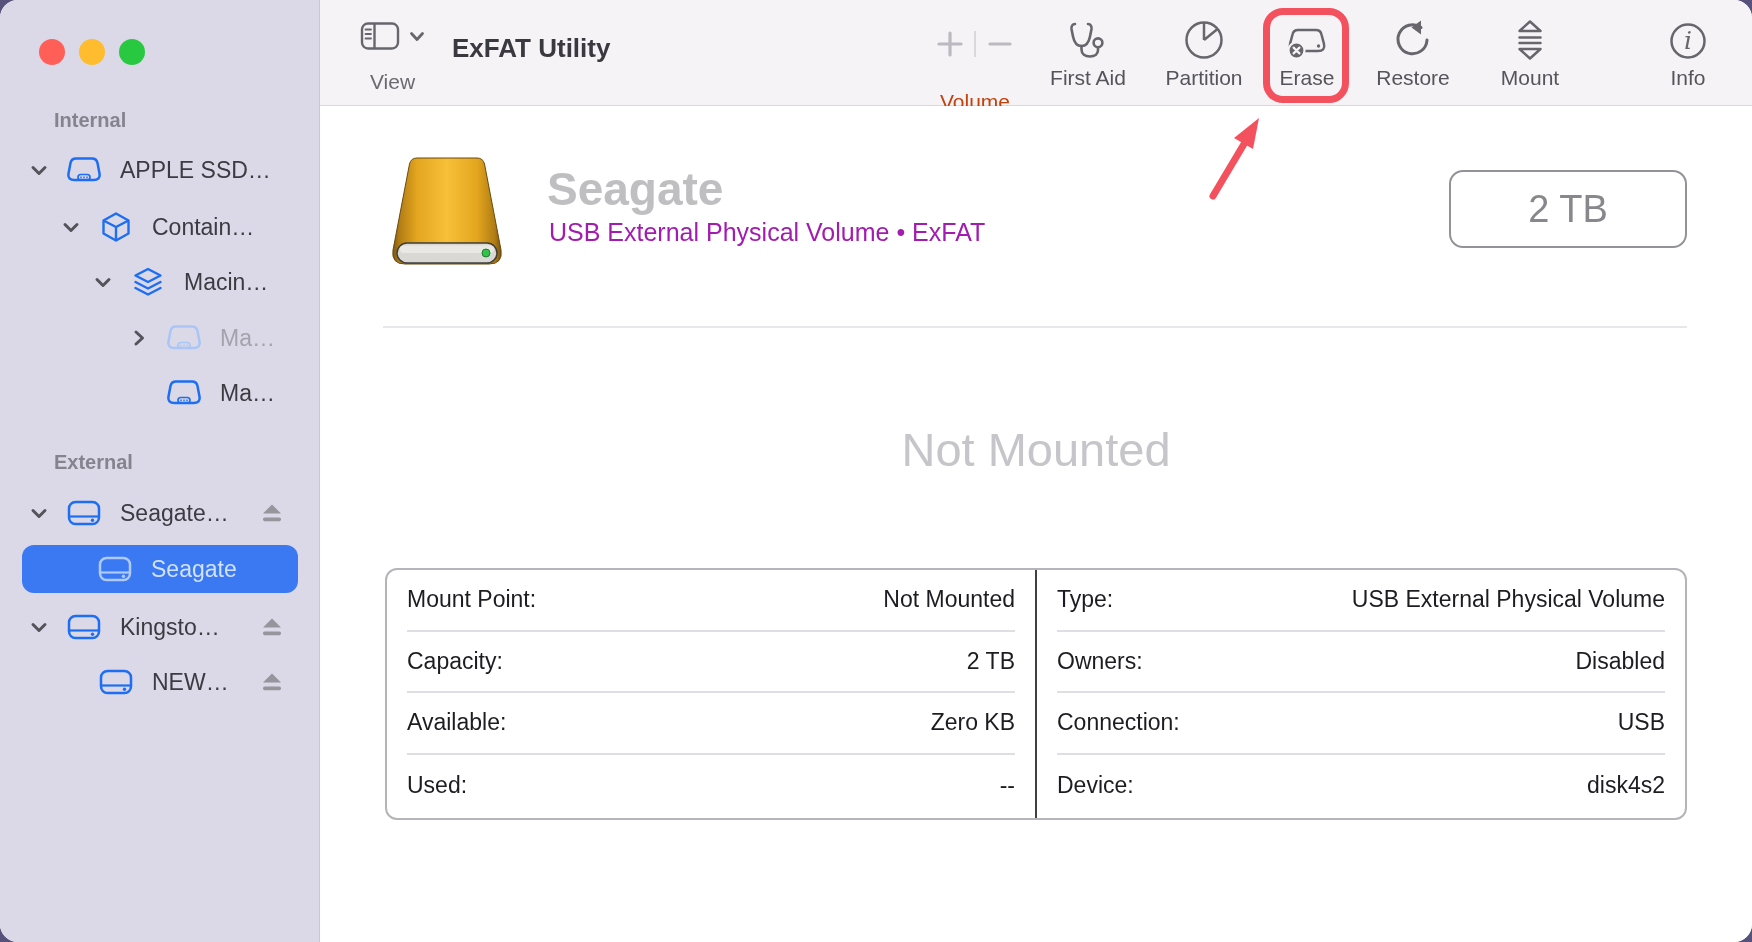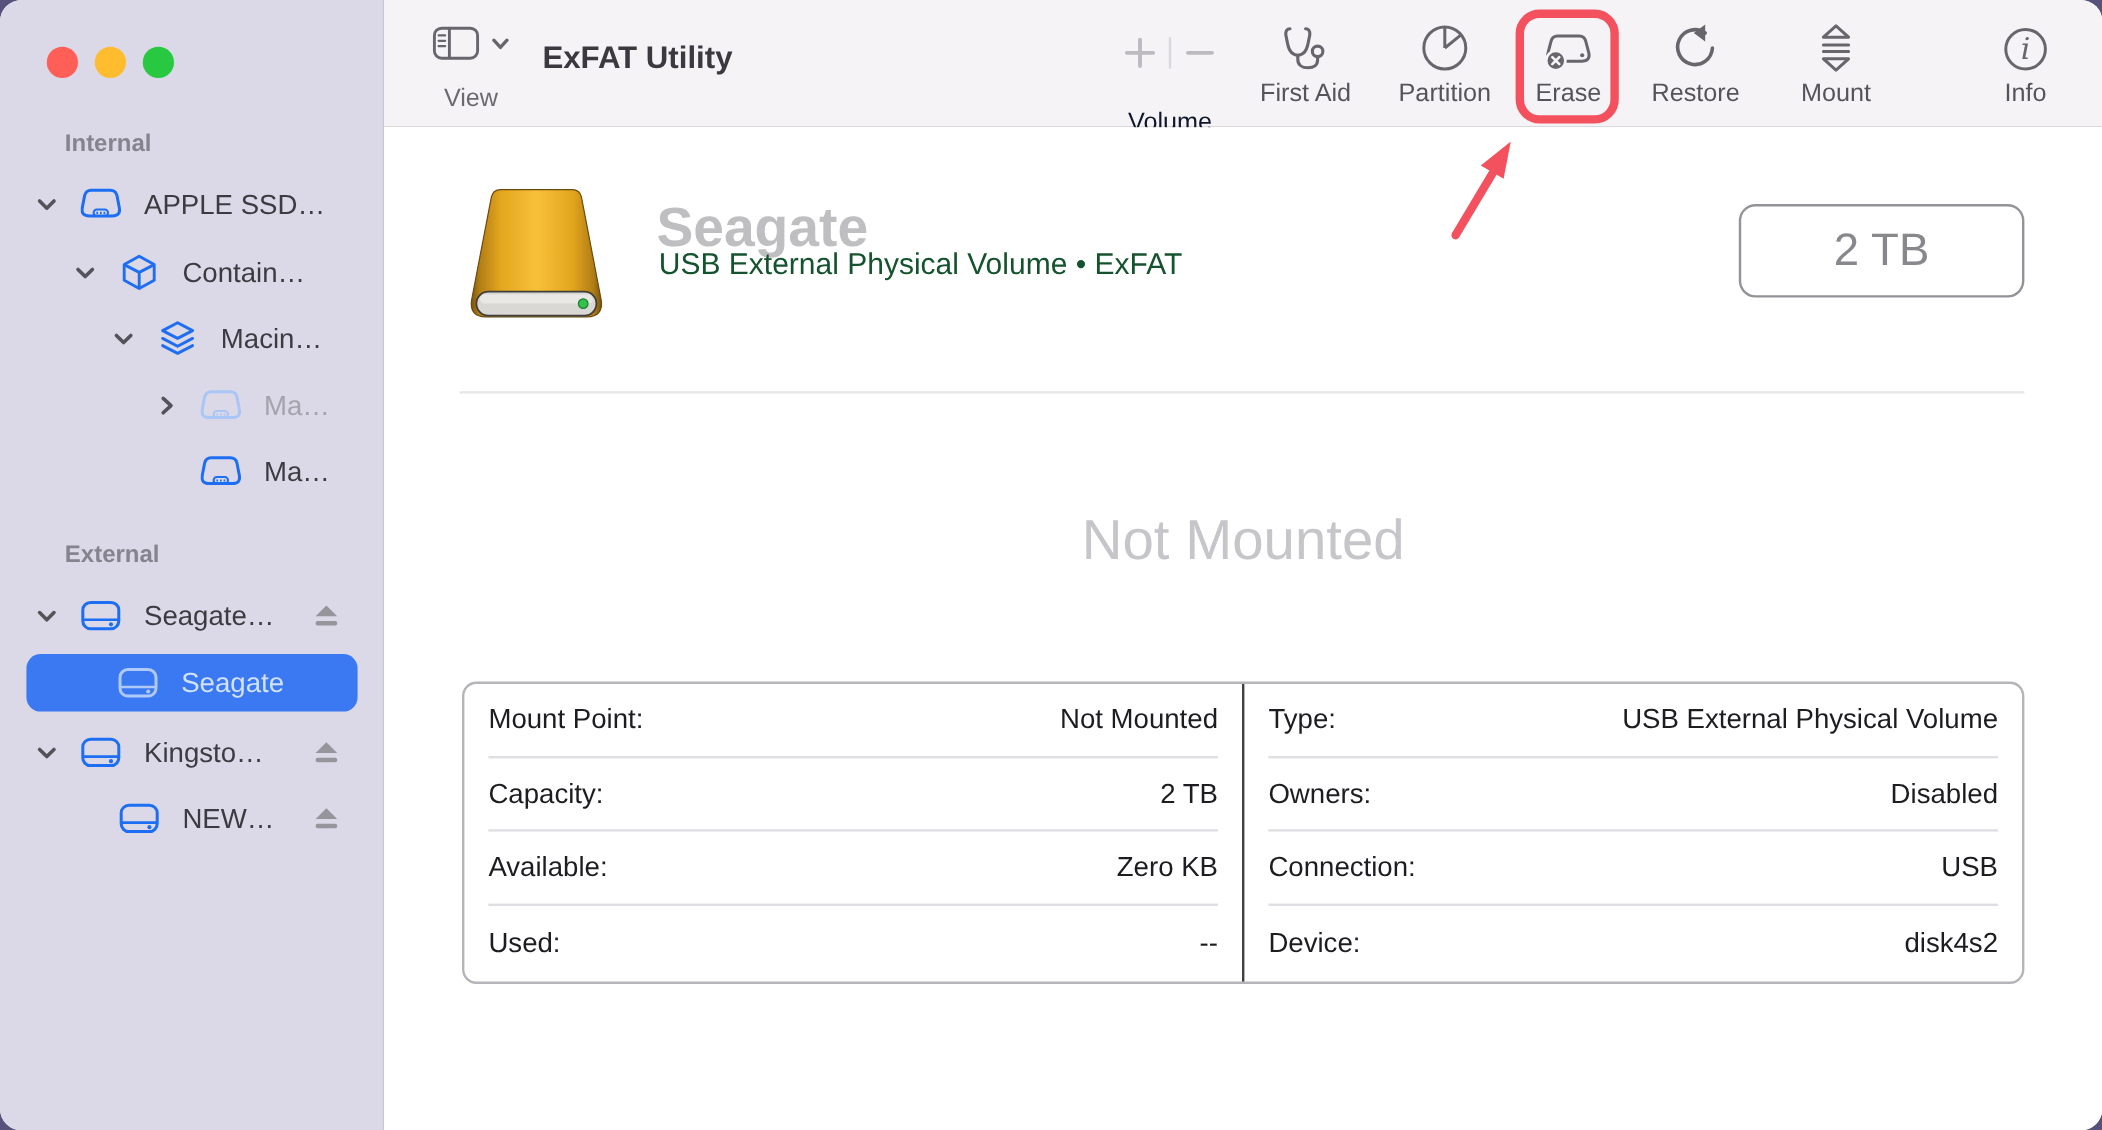--- a/index.html
+++ b/index.html
@@ -33,27 +33,27 @@
   
   .toolbar { position:absolute; left:320px; top:0; width:1432px; height:106px; background:#F5F3F6; border-bottom:1px solid #DBD9DC; }
   .view-btn { position:absolute; left:40px; top:16px; display:flex; flex-direction:column; align-items:center;gap:11px; }
   .view-row { display:flex; align-items:center; gap:9px; color:#67666C; height:40px; }
   .view-lbl { margin-top:3px; font-size:21px; color:#6B6A70; }
   .win-title { position:absolute; left:132px; top:33px; font-size:26px; font-weight:700; color:#3A393F; }
   .tbtn { position:absolute; top:14px; width:150px; margin-left:-75px; display:flex; flex-direction:column; align-items:center; }
   .tbtn .ic { height:48px; display:flex; align-items:flex-end; justify-content:center; color:#67666C; }
   .tbtn .lbl { margin-top:4px; font-size:21px; color:#55545A; white-space:nowrap; }
   .tbtn.disabled .ic { color:#BBBAC0; }
-  .tbtn.disabled .lbl { color:#0f172a;margin-top:28px; }
+  .tbtn.disabled .lbl { color:#c2410c;margin-top:28px; }
 
   
   .content { position:absolute; left:320px; top:106px; width:1432px; height:836px; background:#FFFFFF; }
   .drive-icon { position:absolute; left:69px; top:50px; }
   .drive-title { position:absolute; left:227px; top:56px; font-size:46px; font-weight:700; color:#BFBEC1; }
-  .drive-sub { position:absolute; left:229px; top:100px; font-size:25px; color:#14532d; }
+  .drive-sub { position:absolute; left:229px; top:112px; font-size:25px; color:#a21caf; }
   .cap-badge { position:absolute; left:1129px; top:64px; width:238px; height:78px; border:2.5px solid #939298; border-radius:14px; display:flex; align-items:center; justify-content:center; font-size:38px; color:#88878C; }
   .hdr-divider { position:absolute; left:63px; top:220px; width:1304px; height:2px; background:#E7E6E9; }
   .status-big { position:absolute; left:0; top:316px; width:1432px; text-align:center; font-size:47px; color:#C6C5C9; }
 
   .dtable { position:absolute; left:65px; top:462px; width:1302px; height:252px; border:2px solid #B5B4B9; border-radius:12px; display:flex; }
   .thalf { flex:1; padding:0 20px; }
   .thalf.lefthalf { border-right:2px solid #404040; }
   .trow { height:61.5px; display:flex; justify-content:space-between; align-items:center; border-bottom:2px solid #DFDEE2; font-size:23px; color:#1D1D21; }
   .trow.last { border-bottom:none; }
   .tlabel { white-space:nowrap; }

